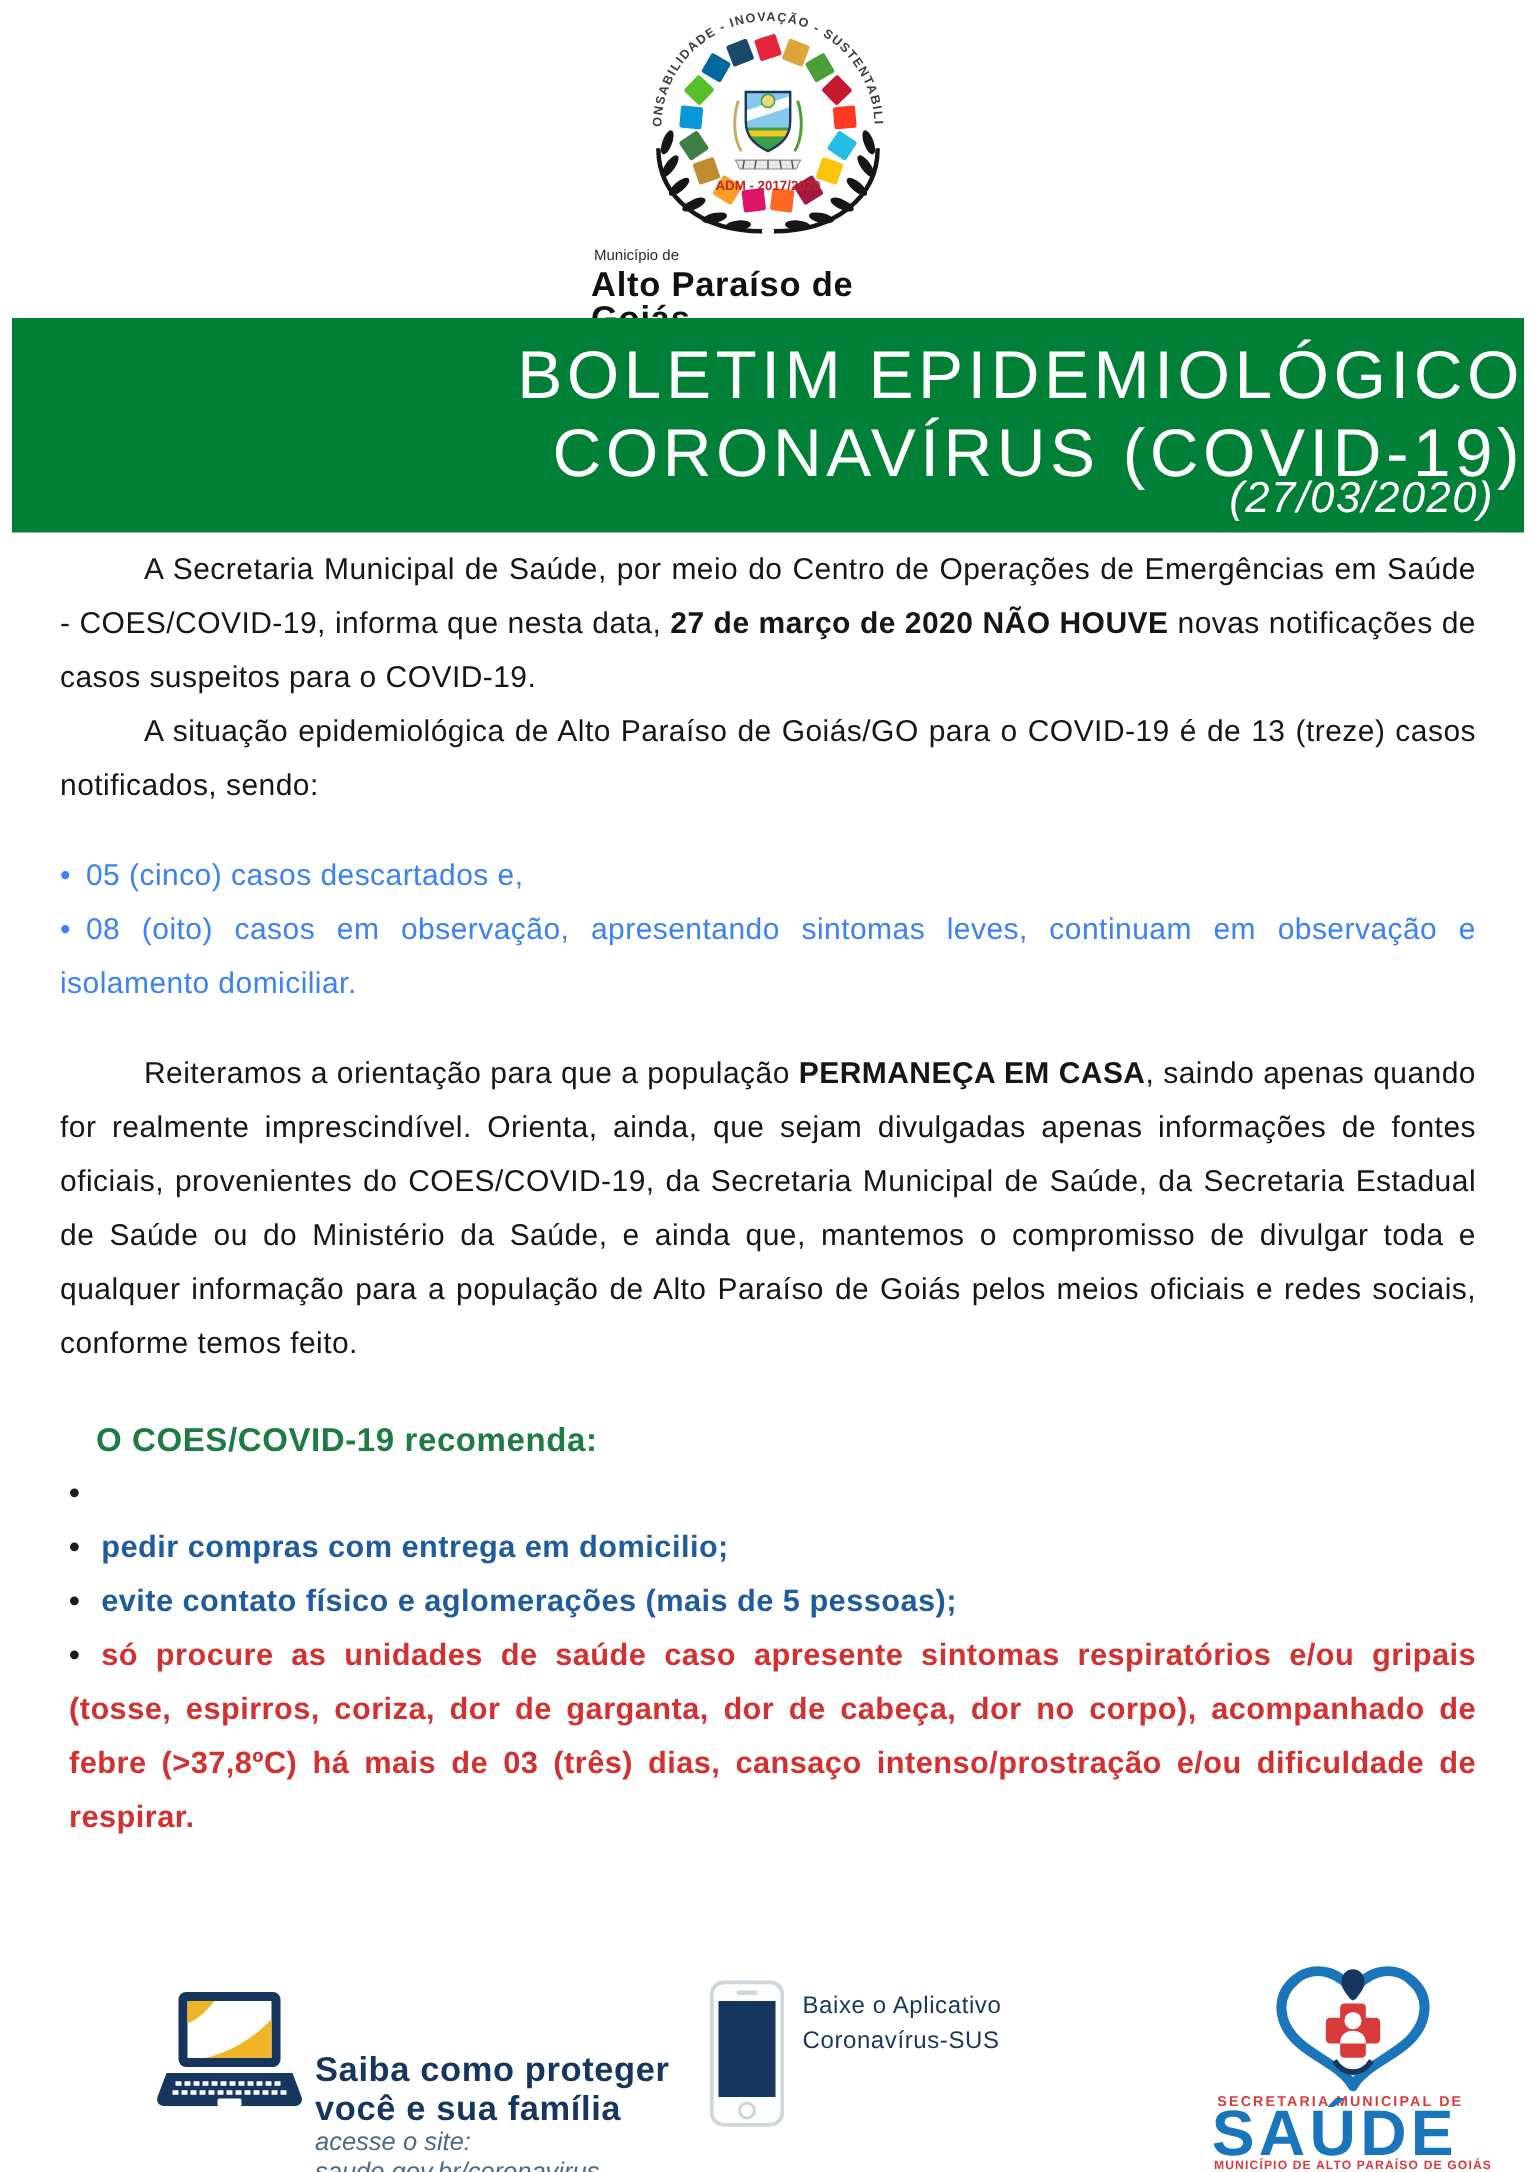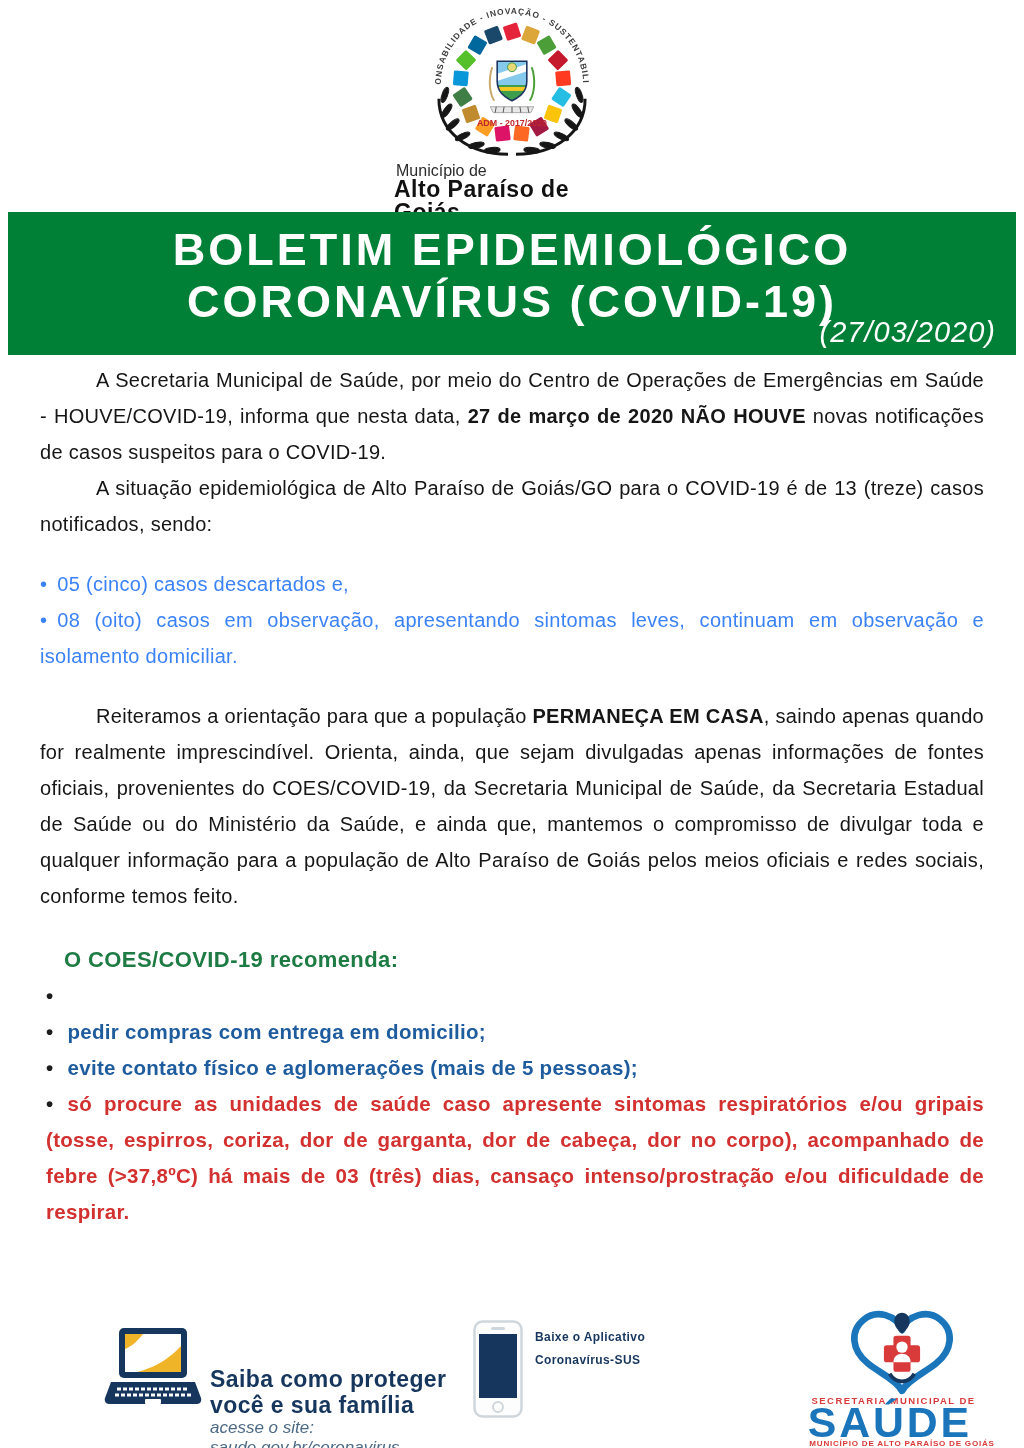--- a/index.html
+++ b/index.html
@@ -6,30 +6,30 @@
   html,body { background:#fff; }
   body {
     width:1024px; height:1448px; position:relative; overflow:hidden;
     font-family:"Liberation Sans", sans-serif; color:#1a1a1a;
   }
 
   
   .logo-section { position:absolute; top:0; left:0; width:100%; height:212px; }
   .emblem-svg { position:absolute; top:4px; left:50%; transform:translateX(-50%); }
   .muni-text { position:absolute; top:163px; left:50%; transform:translateX(-50%); width:236px; }
-  .muni-label { font-size:16px; color:#2b2b2b; margin-left:2px; line-height:15px; }
+  .muni-label { font-size:10px; color:#2b2b2b; margin-left:2px; line-height:15px; }
   .muni-name  { font-size:23px; font-weight:bold; color:#111; letter-spacing:.5px; line-height:23px; }
   .muni-tagline { font-size:11.5px; font-weight:bold; font-style:italic; text-align:right; line-height:12px; color:#111; }
 
   
   .band {
     position:absolute; top:212px; left:8px; right:8px; height:143px;
     background:var(--band_green); color:#fff;
   }
-  .band-title { text-align:center; font-weight:bold; font-size:45px; letter-spacing:3px; line-height:52px; }
+  .band-title { text-align:right; font-weight:normal; font-size:45px; letter-spacing:3px; line-height:52px; }
   .band-title.first { padding-top:12px; }
   .band-date { position:absolute; right:20px; bottom:6px; font-style:italic; font-size:29px; letter-spacing:1px; }
 
   
   .doc { position:absolute; top:362px; left:40px; right:40px; }
   .para {
     font-size:20px; line-height:36px; text-align:justify;
     text-indent:56px; letter-spacing:.3px; color:#161616;
   }
   .case-list { margin-top:24px; }
@@ -51,21 +51,21 @@
   .rec-item.red  { color:var(--rec_red); }
 
   
   .footer { position:absolute; top:1290px; left:0; right:0; height:158px; }
   .laptop-icon { position:absolute; left:103px; top:38px; }
   .protect-text { position:absolute; left:210px; top:28px;margin-top:48px; }
   .protect-title { font-size:23px; font-weight:bold; color:var(--navy); line-height:26px; letter-spacing:.4px; }
   .protect-sub { font-size:17px; font-style:italic; color:var(--footer_italic); line-height:20px; }
   .phone-icon { position:absolute; left:473px; top:30px; }
   .app-text { position:absolute; left:535px; top:36px; }
-  .app-title { font-size:12px; font-weight:bold; color:var(--navy); line-height:23px; letter-spacing:.4px; }
+  .app-title { font-size:16px; font-weight:normal; color:var(--navy); line-height:23px; letter-spacing:.4px; }
   .app-desc { margin-top:7px; font-size:14.5px; font-style:italic; color:var(--navy); line-height:17px; }
   .saude-logo { position:absolute; left:802px; top:0; }
 </style>
 </head>
 <body>
 
 <div class="logo-section">
   <svg class="emblem-svg" width="240" height="163" viewBox="0 0 240 165">
     <defs>
       <path id="arcpath" d="M 48,82 A 72,72 0 0 1 192,82" fill="none"></path>
@@ -148,21 +148,21 @@
   </div>
 </div>
 
 <div class="band">
   <div class="band-title first">BOLETIM EPIDEMIOLÓGICO</div>
   <div class="band-title">CORONAVÍRUS (COVID-19)</div>
   <div class="band-date">(27/03/2020)</div>
 </div>
 
 <div class="doc">
-  <p class="para"><span>A Secretaria Municipal de Saúde, por meio do Centro de Operações de Emergências em Saúde - HOUVE/COVID-19, informa que nesta data, </span><b>27 de março de 2020 NÃO HOUVE</b><span> novas notificações de casos suspeitos para o COVID-19.</span></p>
+  <p class="para"><span>A Secretaria Municipal de Saúde, por meio do Centro de Operações de Emergências em Saúde - COES/COVID-19, informa que nesta data, </span><b>27 de março de 2020 NÃO HOUVE</b><span> novas notificações de casos suspeitos para o COVID-19.</span></p>
   <p class="para">A situação epidemiológica de Alto Paraíso de Goiás/GO para o COVID-19 é de 13 (treze) casos notificados, sendo:</p>
 
   <div class="case-list">
     <div class="case-item"><span class="cb-marker"></span><span>05 (cinco) casos descartados e,</span></div>
     <div class="case-item"><span class="cb-marker"></span><span>08 (oito) casos em observação, apresentando sintomas leves, continuam em observação e isolamento domiciliar.</span></div>
   </div>
 
   <p class="para p3"><span>Reiteramos a orientação para que a população </span><b>PERMANEÇA EM CASA</b><span>, saindo apenas quando for realmente imprescindível. Orienta, ainda, que sejam divulgadas apenas informações de fontes oficiais, provenientes do COES/COVID-19, da Secretaria Municipal de Saúde, da Secretaria Estadual de Saúde ou do Ministério da Saúde, e ainda que, mantemos o compromisso de divulgar toda e qualquer informação para a população de Alto Paraíso de Goiás pelos meios oficiais e redes sociais, conforme temos feito.</span></p>
 
   <div class="rec-heading">O COES/COVID-19 recomenda:</div>

